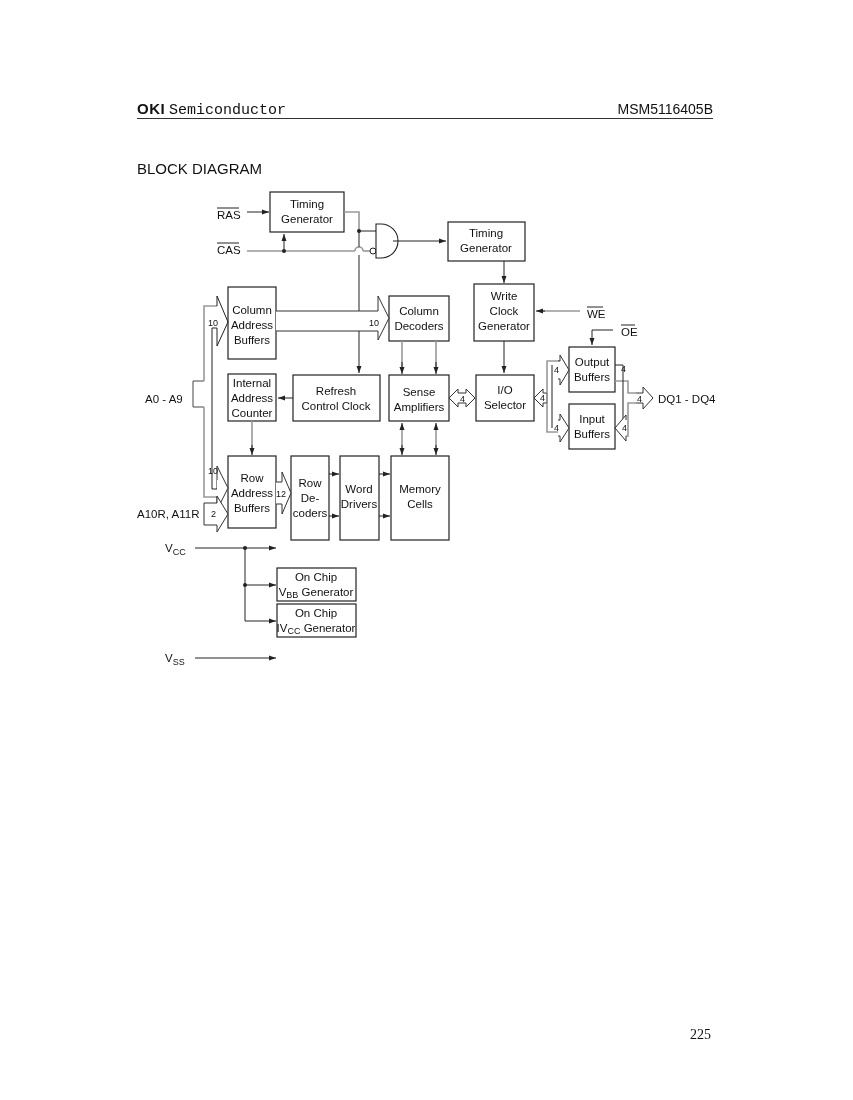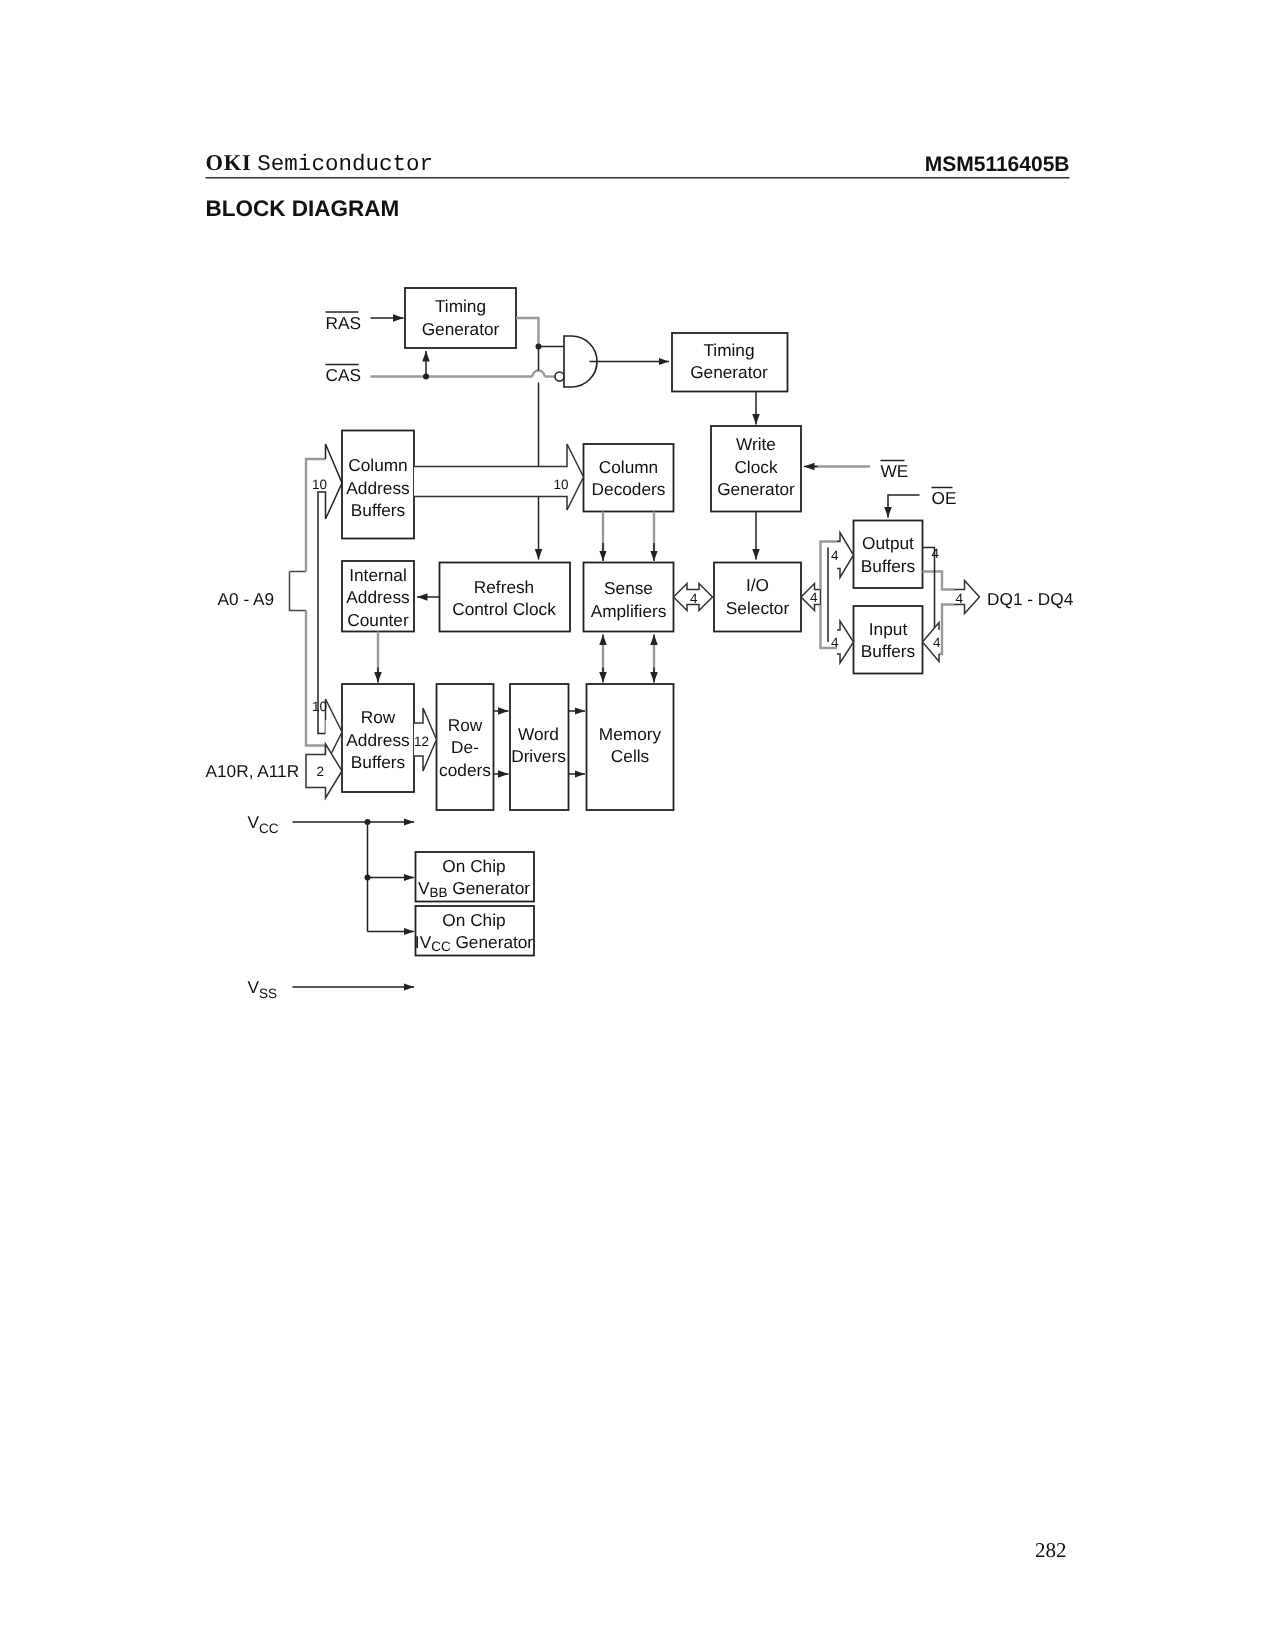--- a/index.html
+++ b/index.html
@@ -1,22 +1,22 @@
 <!DOCTYPE html>
 <html><head>
 <meta charset="utf-8">
 <style>
   html, body { margin: 0; padding: 0; background: #ffffff; }
   body { width: 853px; height: 1100px; position: relative; overflow: hidden; font-family: "Liberation Sans", sans-serif; color: #111; }
   .hdr { position: absolute; left: 137px; top: 100px; width: 576px; height: 18px; border-bottom: 1px solid #333; }
   .hdr-left { position: absolute; left: 0; top: 0; font-size: 14px; }
-  .hdr-left .oki { font-family: Liberation Serif, serif; font-weight: bold; font-size: 15px; letter-spacing: 0.5px; }
+  .hdr-left .oki { font-family: Liberation Sans, sans-serif; font-weight: bold; font-size: 15px; letter-spacing: 0.5px; }
   .hdr-left .semi { font-family: Liberation Mono, monospace; font-size: 15px; }
-  .hdr-right { position: absolute; right: 0; top: 1px; font-weight: bold; font-size: 14px; }
-  .title { position: absolute; left: 137px; top: 131px; font-weight: bold; font-size: 15px; }
+  .hdr-right { position: absolute; right: 0; top: 1px; font-weight: normal; font-size: 14px; }
+  .title { position: absolute; left: 137px; top: 160px; font-weight: normal; font-size: 15px; }
   .pagenum { position: absolute; left: 690px; top: 1027px; font-family: "Liberation Serif", serif; font-size: 14px; }
   svg text { font-family: "Liberation Sans", sans-serif; fill: #111; }
   .lbl { font-size: 11.5px; }
   .small { font-size: 9px; }
   .box { fill: #fff; stroke: #222; stroke-width: 1.2; }
   .ln { stroke: #222; stroke-width: 1; fill: none; }
   .gl { stroke: #999; stroke-width: 1.6; fill: none; }
   .bus { fill: #fff; stroke: #333; stroke-width: 1; }
 </style>
 </head>
@@ -253,13 +253,13 @@
   <polyline class="gl" points="615,381 628,381 628,393 636,393"></polyline>
   <polyline class="ln" points="615,365 623,365 623,428"></polyline>
   <text class="small" x="621" y="372">4</text>
   <polyline class="gl" points="636,403 628,403 628,436 626,436"></polyline>
   <path class="bus" d="M626,420 L626,415 L615,428 L626,441 L626,436"></path>
   <text class="small" x="622" y="431">4</text>
   <path class="bus" d="M636,393 L643,393 L643,387 L653,398 L643,409 L643,403 L636,403"></path>
   <text class="small" x="637" y="402">4</text>
 </svg>
 
-<div class="pagenum">282</div>
+<div class="pagenum">225</div>
 
 </body></html>

